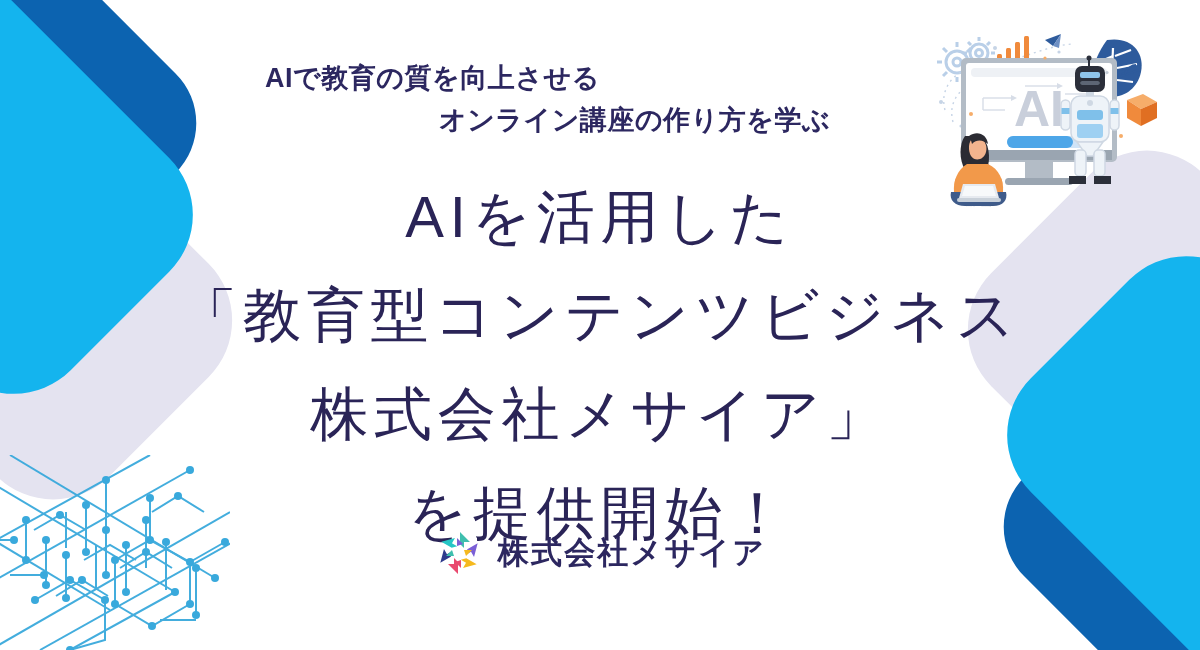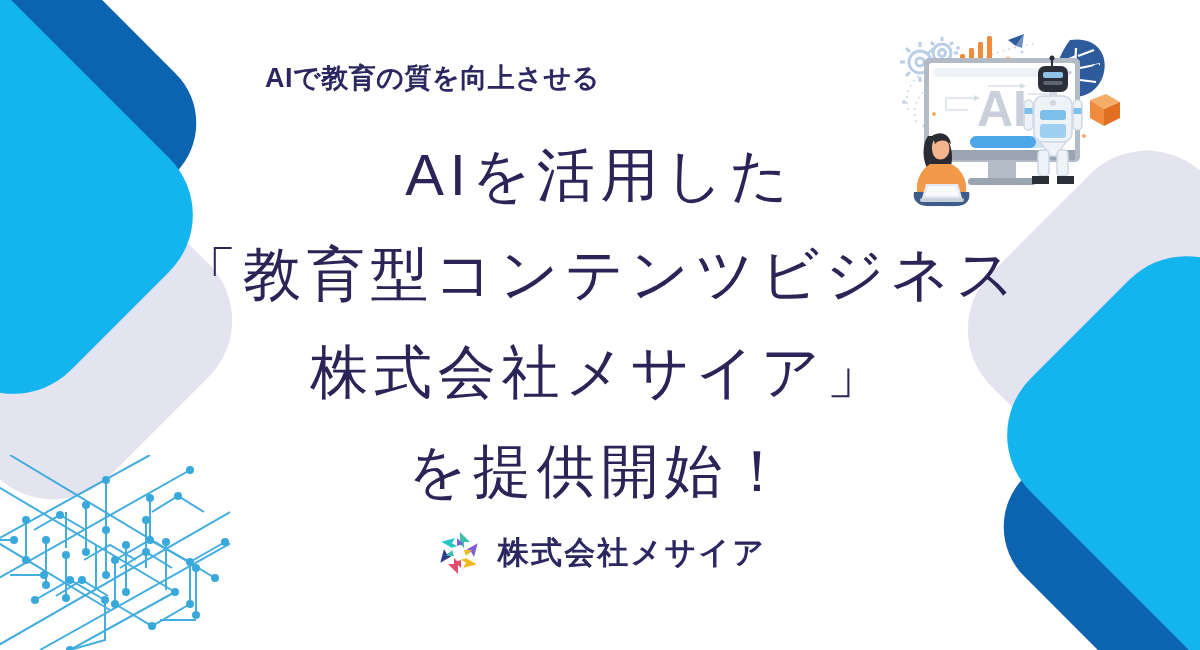--- a/index.html
+++ b/index.html
@@ -79,21 +79,21 @@
     color: #2c2760;
     font-size: 31px;
     font-weight: 700;
     letter-spacing: 0.07em;
     white-space: nowrap;
   }
 
   
   .hero {
     position: absolute;
-    left: 888px;
+    left: 925px;
     top: 18px;
     width: 240px;
     height: 190px;
     text-decoration: underline;
   }
   .hero-svg { display: block; width: 240px; height: 190px; }
 </style>
 </head>
 <body>
 
@@ -376,20 +376,21 @@
         <circle cx="196" cy="118" r="2"></circle>
         <circle cx="120" cy="40" r="1.6"></circle>
       </g>
     </svg>
   </div>
 
   <div class="content">
 
     <div class="subtitle-block">
       <span class="subtitle-line-1">AIで教育の質を向上させる</span>
+      <span class="subtitle-line-2">オンライン講座の作り方を学ぶ</span>
     </div>
 
     <h1 class="title-block">
       <span class="title-line">AIを活用した</span>
       <span class="title-line">「教育型コンテンツビジネス</span>
       <span class="title-line">株式会社メサイア」</span>
       <span class="title-line">を提供開始！</span>
     </h1>
   </div>
 

